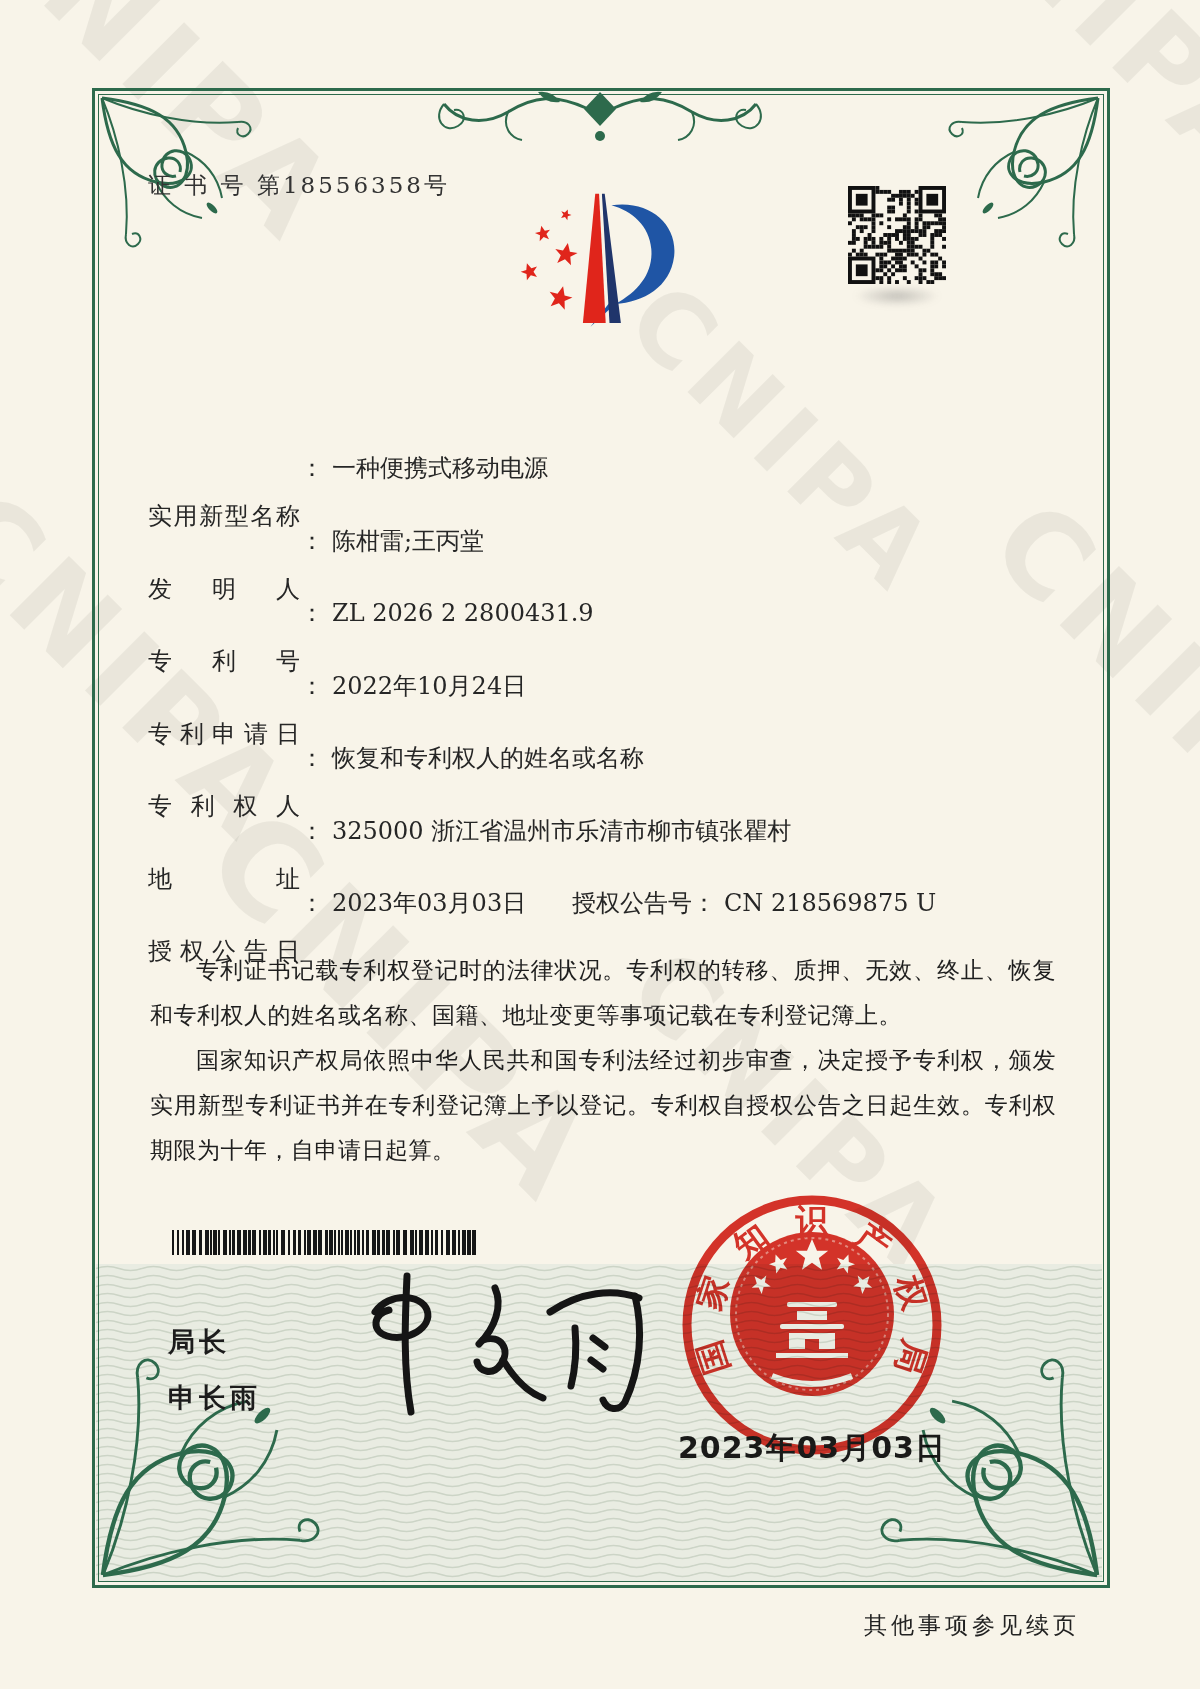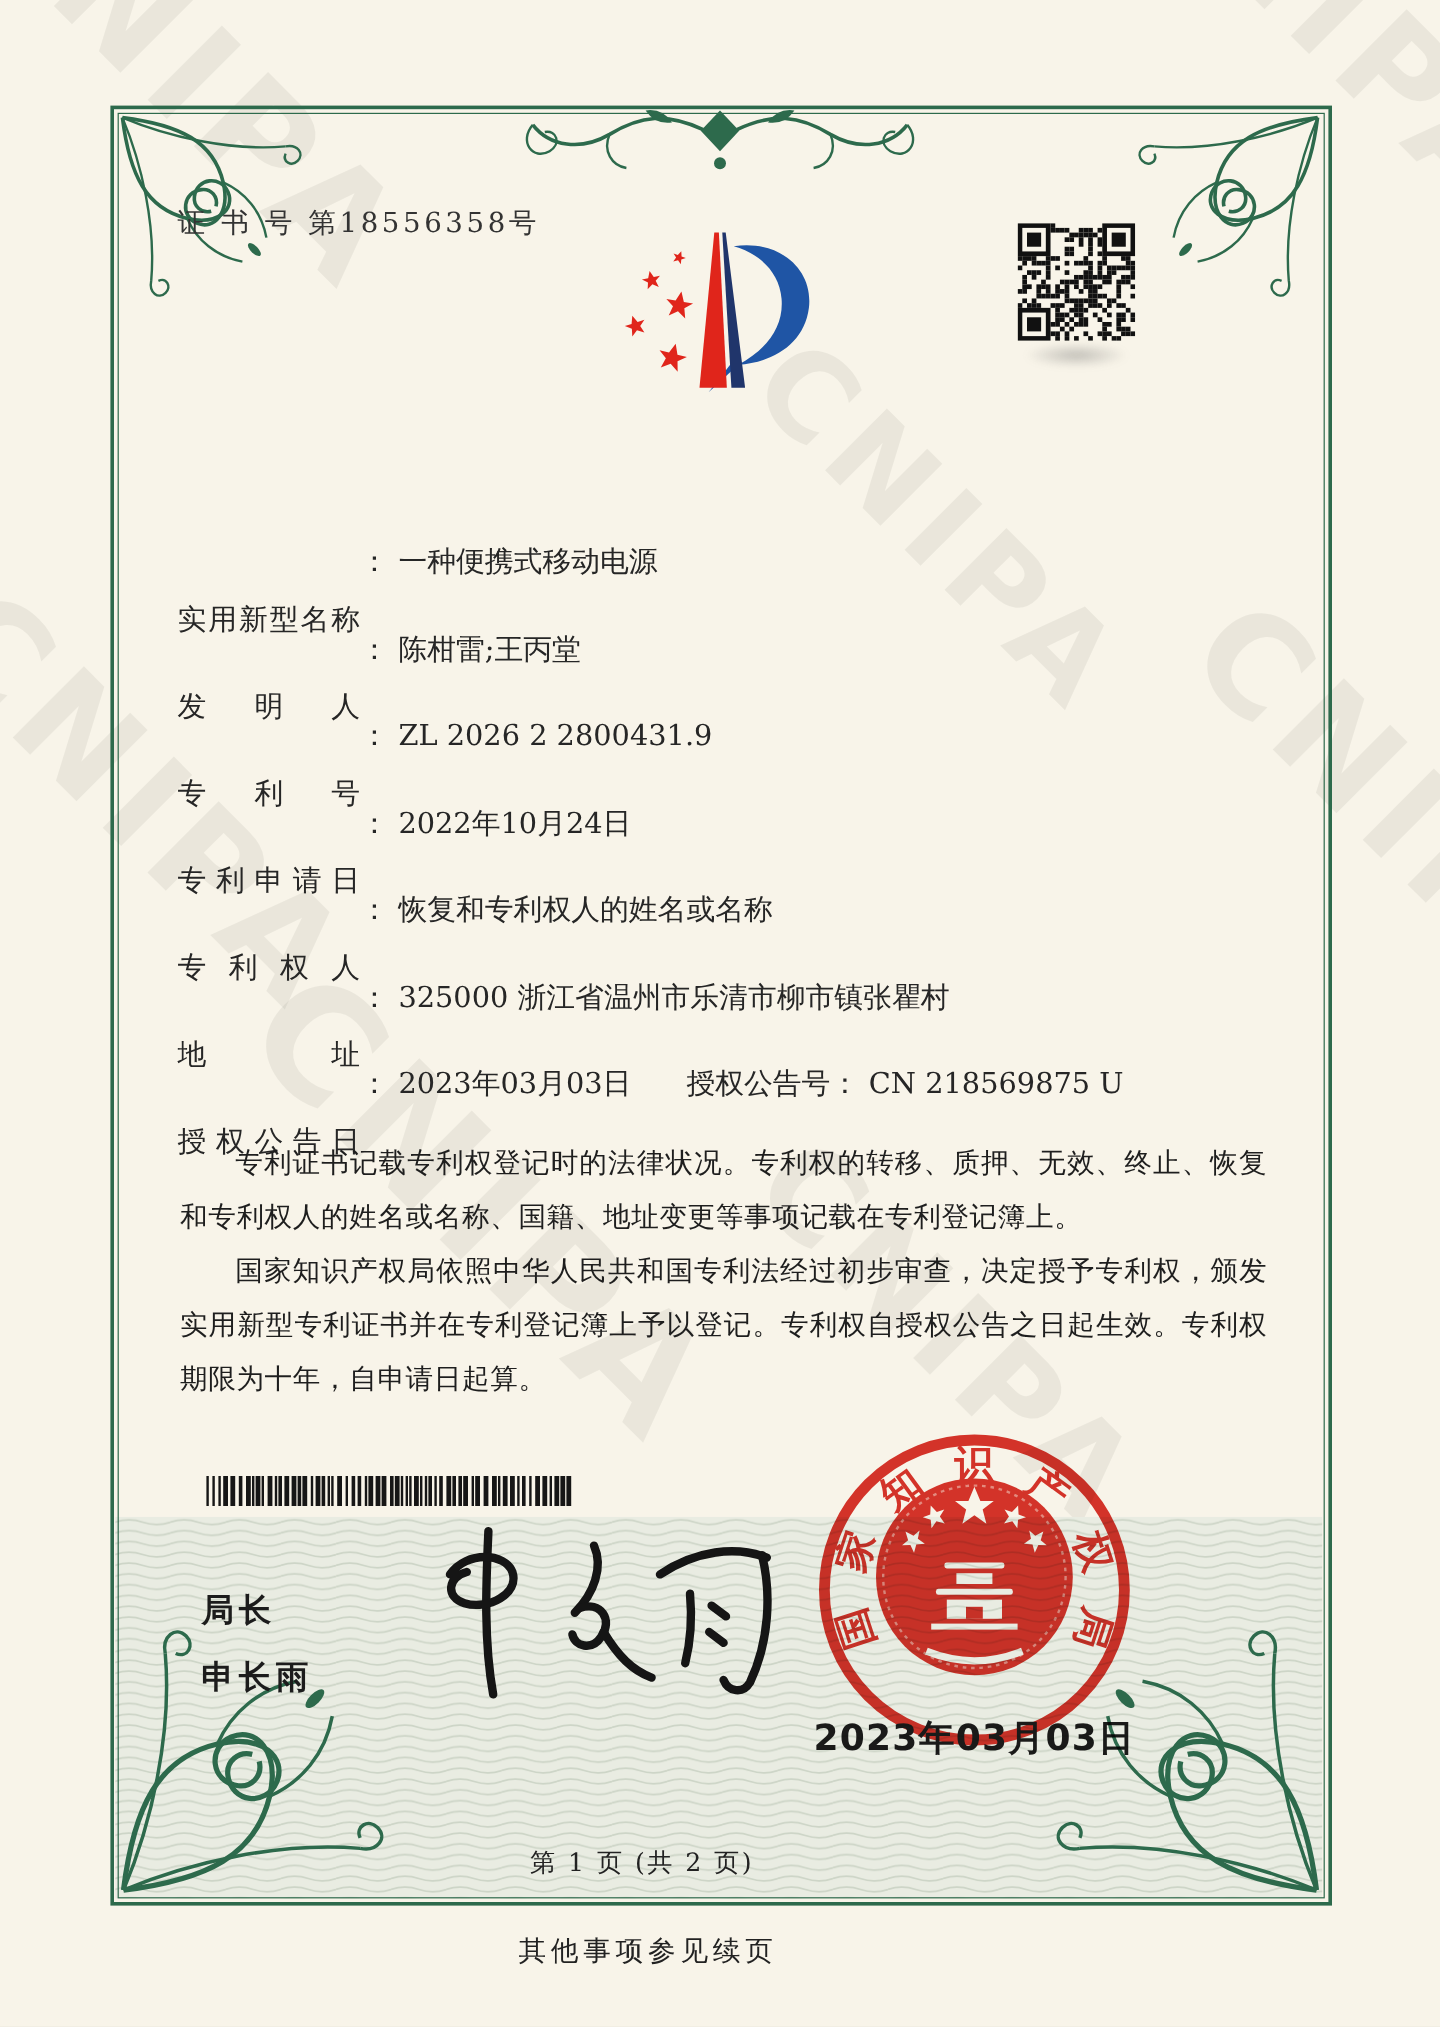--- a/index.html
+++ b/index.html
@@ -54,21 +54,21 @@
   .seal-svg{position:absolute;left:0;top:0;}
   .seal-char{position:absolute;left:50%;top:50%;width:36px;height:36px;margin:-18px 0 0 -18px;
              display:flex;align-items:center;justify-content:center;
              font-family:"DejaVu Serif","Liberation Serif",serif;font-weight:700;font-size:33px;color:#d7281e;}
   .seal-date{position:absolute;left:0;right:0;top:238px;text-align:center;
              font-family:"DejaVu Sans","Liberation Sans",sans-serif;font-weight:700;font-size:30px;
              letter-spacing:1px;color:#0d0d0d;}
   
   .page-indicator{position:absolute;left:0;top:1538px;width:1070px;text-align:center;font-size:21px;
                   letter-spacing:2px;color:#222;}
-  .continuation{position:absolute;left:0;top:1610px;width:1080px;text-align:center;font-size:23px;
+  .continuation{position:absolute;left:0;top:1610px;width:1080px;text-align:right;font-size:23px;
                 letter-spacing:4px;color:#222;}
 </style>
 </head>
 <body>
 
 <div class="page">
 
   <svg width="0" height="0" style="position:absolute" aria-hidden="true">
     <defs>
       <path id="star" d="M0,-10 L2.94,-3.09 L9.51,-3.09 L4.05,1.18 L5.88,8.09 L0,4 L-5.88,8.09 L-4.05,1.18 L-9.51,-3.09 L-2.94,-3.09 Z"></path>
@@ -522,16 +522,15 @@
         <span class="seal-char" style="transform: rotate(-72deg) translateY(-104px);">家</span>
         <span class="seal-char" style="transform: rotate(-36deg) translateY(-104px);">知</span>
         <span class="seal-char" style="transform: rotate(0deg) translateY(-104px);">识</span>
         <span class="seal-char" style="transform: rotate(36deg) translateY(-104px);">产</span>
         <span class="seal-char" style="transform: rotate(72deg) translateY(-104px);">权</span>
         <span class="seal-char" style="transform: rotate(108deg) translateY(-104px);">局</span>
       </div>
     <div class="seal-date">2023年03月03日</div>
   </div>
 
-  <div class="page-indicator">第 1 页 (共 2 页)</div>
   <div class="continuation">其他事项参见续页</div>
 
 </div>
 
 </body></html>

